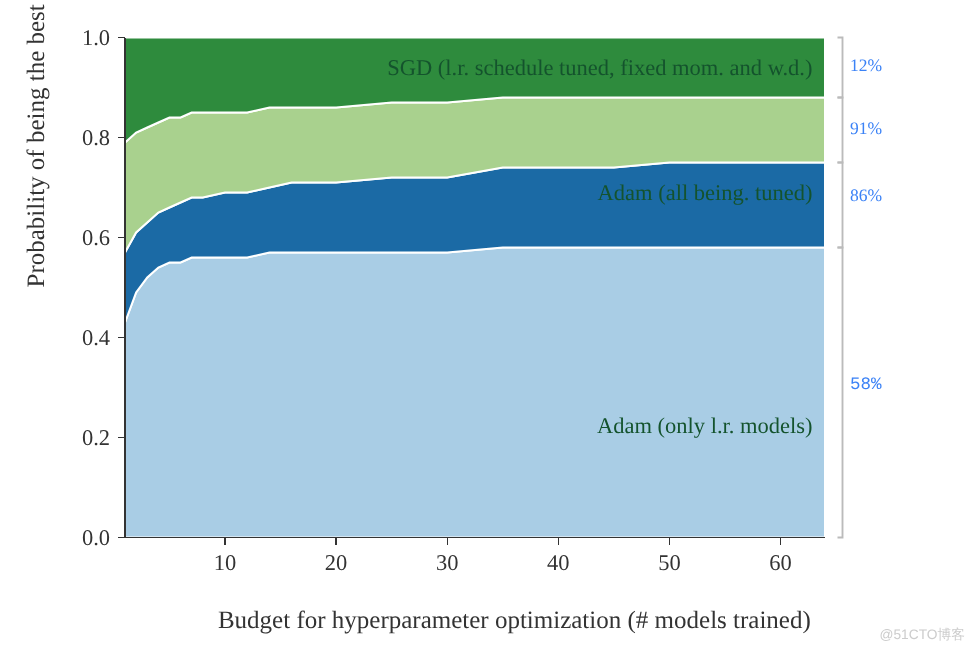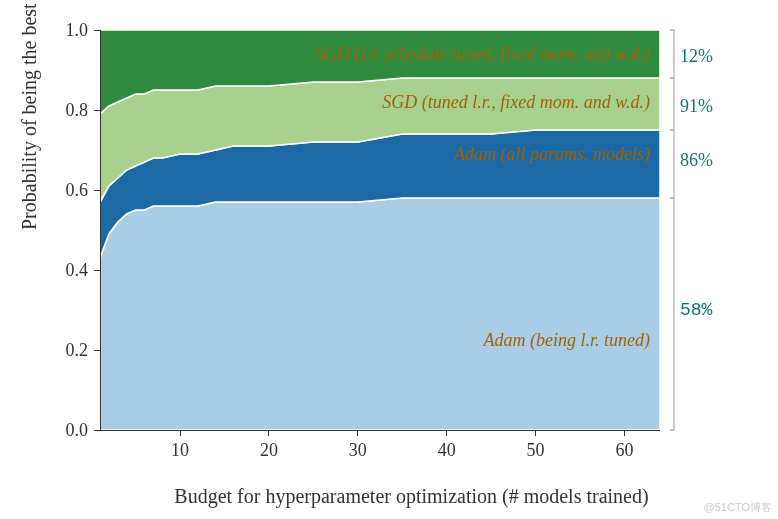--- a/index.html
+++ b/index.html
@@ -52,29 +52,28 @@
     left: 0; right: 0;
     top: 485px;
     text-align: center;
     font-size: 20px;
     color: #333;
     padding-left: 45px;
   }
   .series-label {
     position: absolute;
     font-size: 18px;
-    color: #a16207;
+    color: #14532d;
     text-align: center;
     white-space: nowrap;
-    font-style: italic;
   }
   .pct-label {
     position: absolute;
-    font-size: 18px;
-    color: #0f766e;
+    font-size: 14px;
+    color: #3b82f6;
   }
   .watermark {
     position: absolute;
     right: 6px;
     bottom: 4px;
     font-size: 11px;
     color: #ccc;
     font-family: Arial, sans-serif;
     margin-left: 28px;
   }
@@ -125,23 +124,22 @@
         <text x="524.4444444444445" y="426" text-anchor="middle" class="tick-label">60</text>
       </svg>
     <svg class="layer" id="bracket-layer" width="650" height="400">
         <path d="M 570 168.00000000000003 L 574 168.00000000000003 L 574 400 L 570 400" class="bracket"></path>
         <path d="M 570 100 L 574 100 L 574 168.00000000000003 L 570 168.00000000000003" class="bracket"></path>
         <path d="M 570 48 L 574 48 L 574 100 L 570 100" class="bracket"></path>
         <path d="M 570 0 L 574 0 L 574 48 L 570 48" class="bracket"></path>
       </svg>
 
     <div class="series-label" style="right:10px; top:14px;">SGD (l.r. schedule tuned, fixed mom. and w.d.)</div>
-    <div class="series-label" style="right:10px; top:62px;">SGD (tuned l.r., fixed mom. and w.d.)</div>
-    <div class="series-label" style="right:10px; top:114px;">Adam (all params. models)</div>
-    <div class="series-label" style="right:10px; top:300px;">Adam (being l.r. tuned)</div>
+    <div class="series-label" style="right:10px; top:114px;">Adam (all being. tuned)</div>
+    <div class="series-label" style="right:10px; top:300px;">Adam (only l.r. models)</div>
   </div>
 
   <div class="pct-label" style="left:680px; top:46px;">12%</div>
   <div class="pct-label" style="left:680px; top:96px;">91%</div>
   <div class="pct-label" style="left:680px; top:150px;">86%</div>
   <div class="pct-label" style="left:680px; top:300px;font-family:Liberation Mono, monospace;">58%</div>
 
   <div class="y-axis-title">Probability of being the best</div>
   <div class="x-axis-title">Budget for hyperparameter optimization (# models trained)</div>
 

